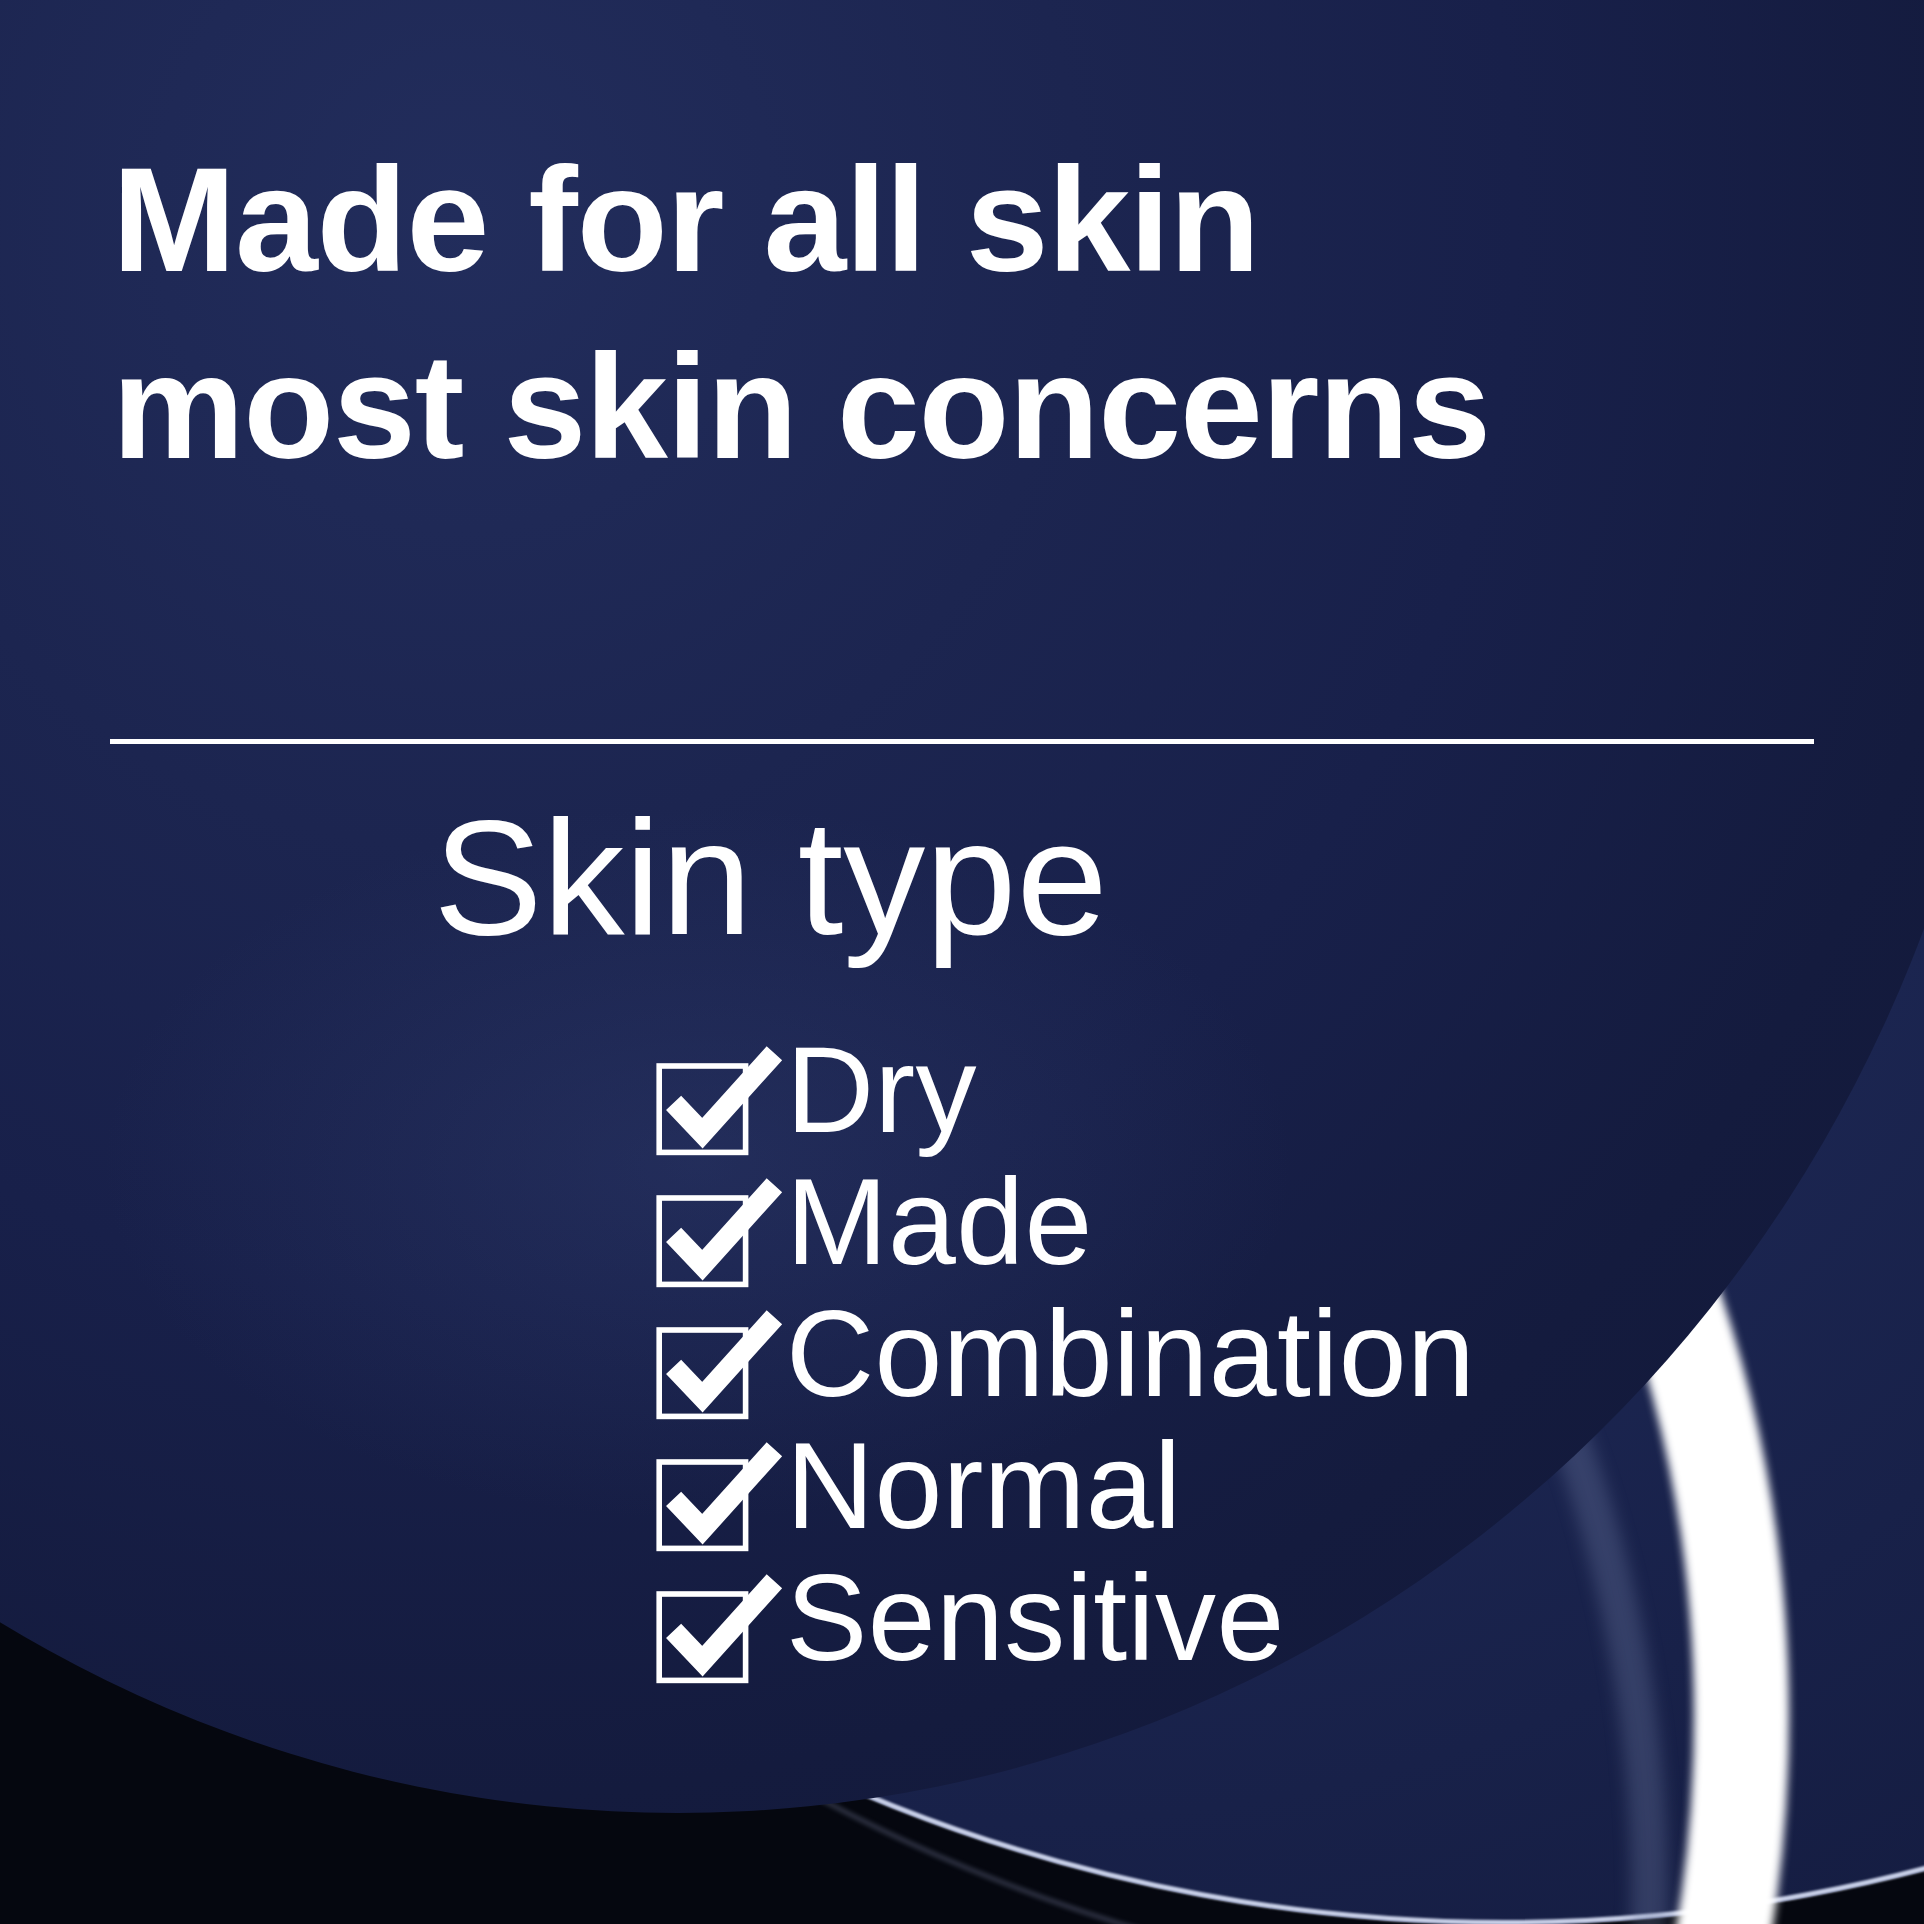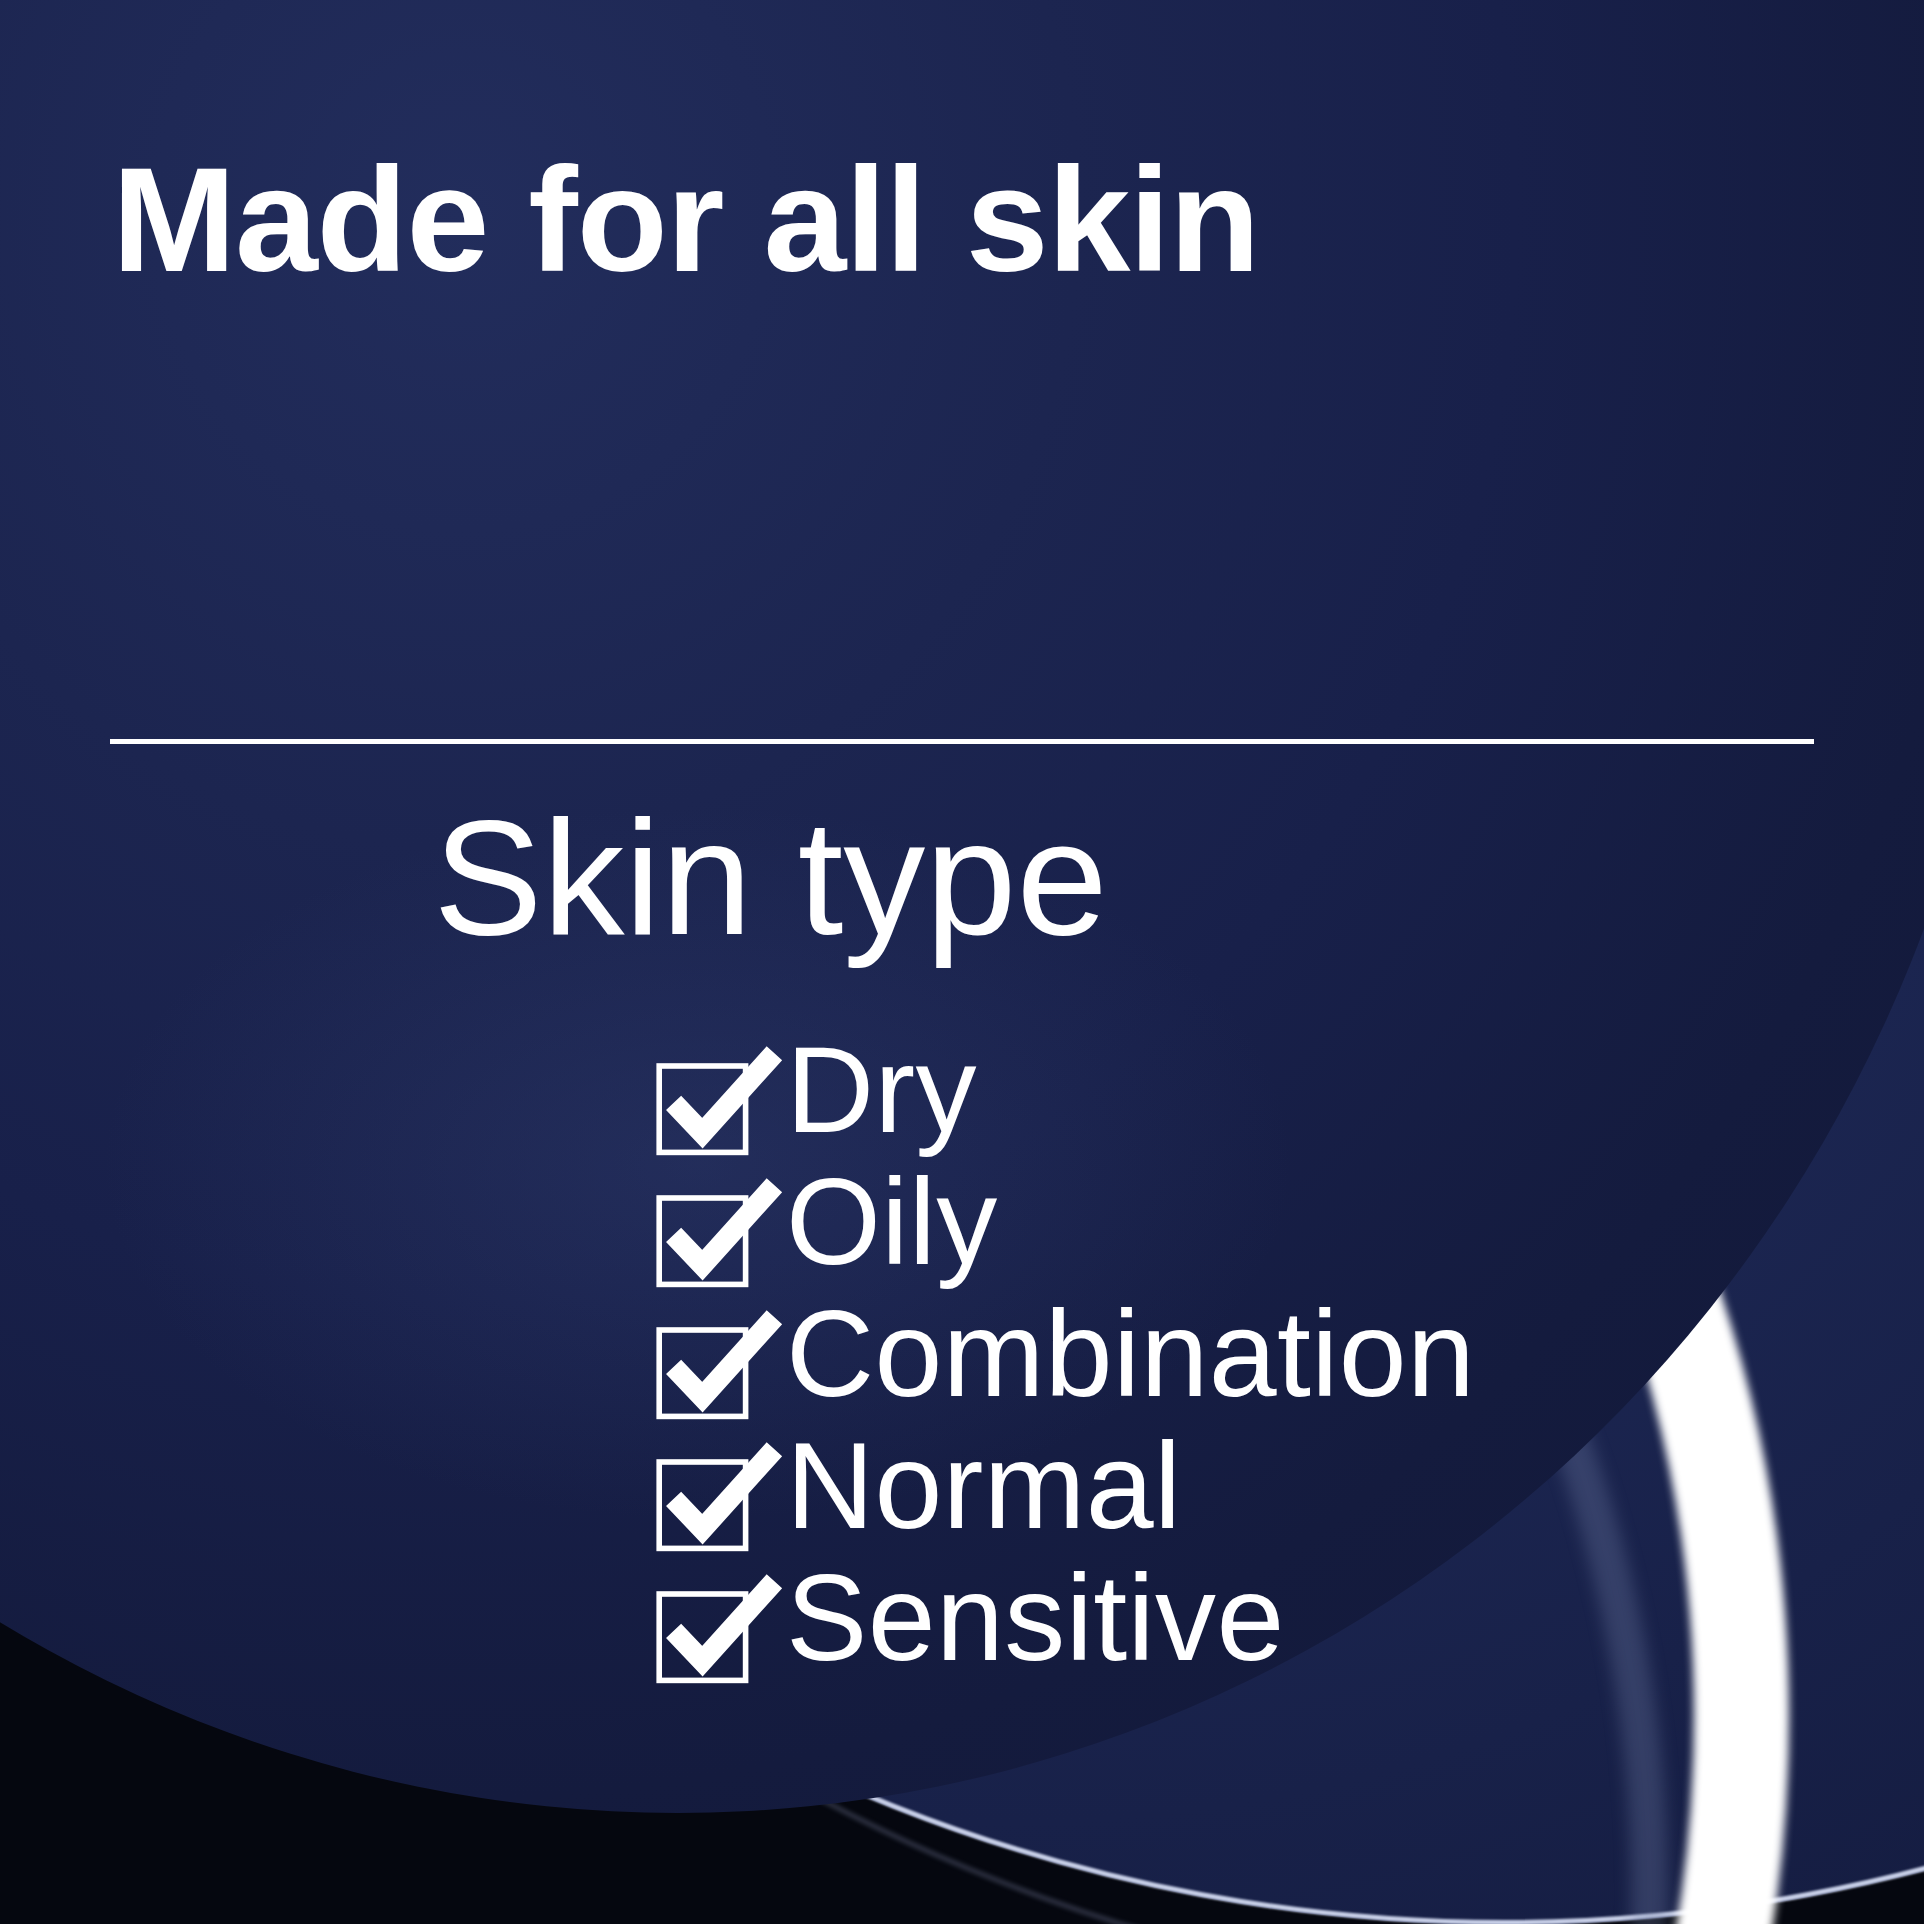--- a/index.html
+++ b/index.html
@@ -183,20 +183,21 @@
   <div class="bg-arc-hairline"></div>
   <div class="bg-swoosh-grey"></div>
   <div class="bg-swoosh-white"></div>
   <div class="bg-navy-oval"></div>
   <div class="bg-sheen"></div>
 
   <div class="content">
 
     <div class="headline">
       <div>Made for all skin</div>
+      <div>most skin concerns</div>
     </div>
 
     <div class="divider"></div>
 
     <div class="subheading">Skin type</div>
 
     <div class="checklist">
 
       <div class="check-row">
         <span class="check-box-wrap">
@@ -208,21 +209,21 @@
         <span class="check-label">Dry</span>
       </div>
 
       <div class="check-row">
         <span class="check-box-wrap">
           <svg width="144" height="120" viewBox="0 0 180 150" xmlns="http://www.w3.org/2000/svg">
             <rect x="4" y="20" width="108" height="108" fill="none" stroke="#ffffff" stroke-width="7"></rect>
             <path d="M22 66 L58 104 L148 4" fill="none" stroke="#ffffff" stroke-width="26" stroke-linejoin="miter" stroke-linecap="butt"></path>
           </svg>
         </span>
-        <span class="check-label">Oily</span>
+        <span class="check-label">Made</span>
       </div>
 
       <div class="check-row">
         <span class="check-box-wrap">
           <svg width="144" height="120" viewBox="0 0 180 150" xmlns="http://www.w3.org/2000/svg">
             <rect x="4" y="20" width="108" height="108" fill="none" stroke="#ffffff" stroke-width="7"></rect>
             <path d="M22 66 L58 104 L148 4" fill="none" stroke="#ffffff" stroke-width="26" stroke-linejoin="miter" stroke-linecap="butt"></path>
           </svg>
         </span>
         <span class="check-label">Combination</span>

